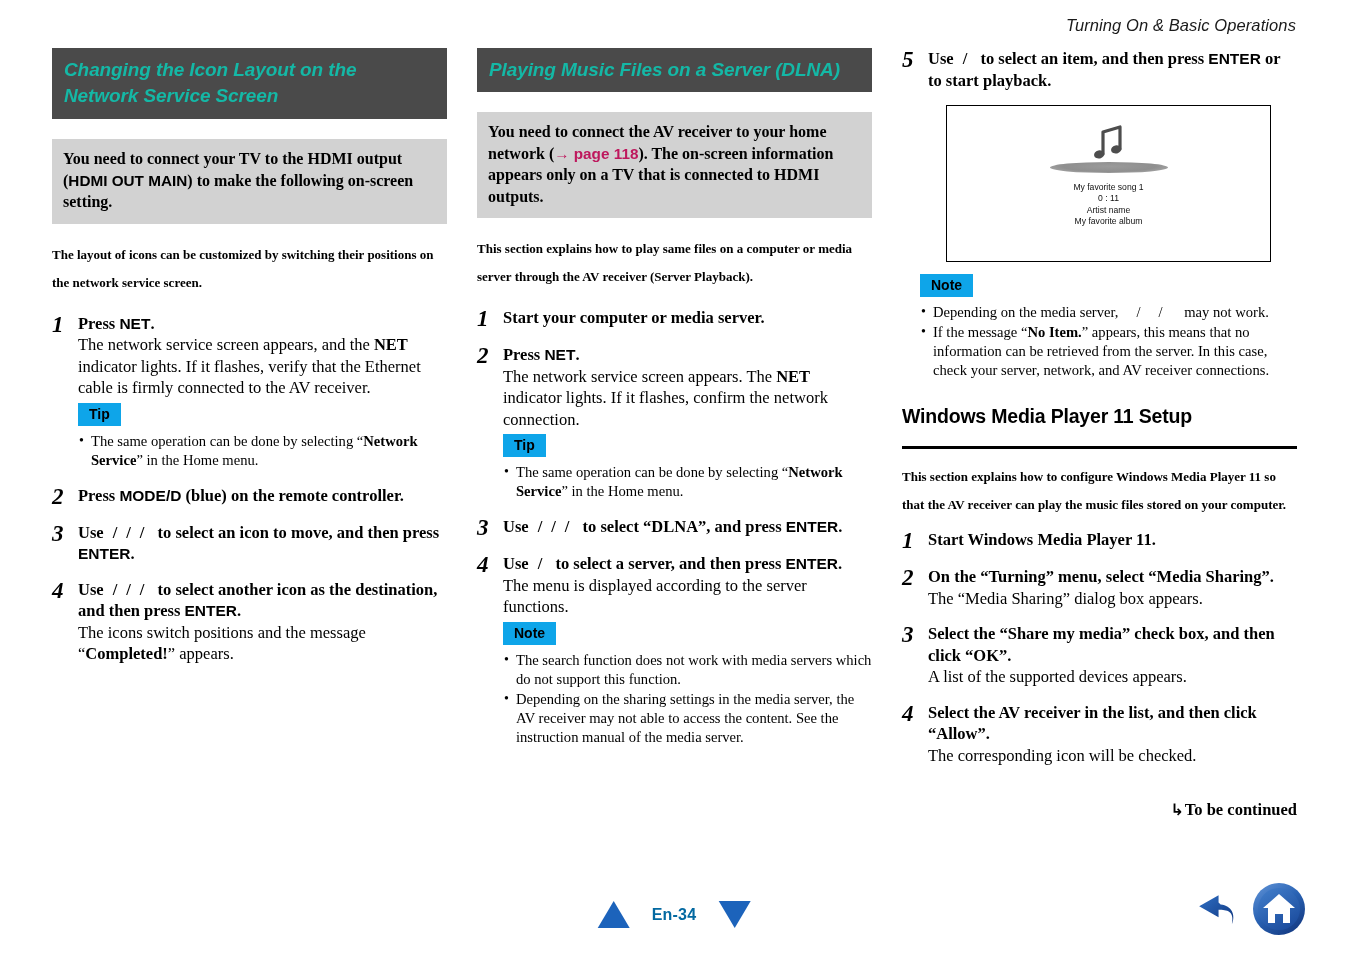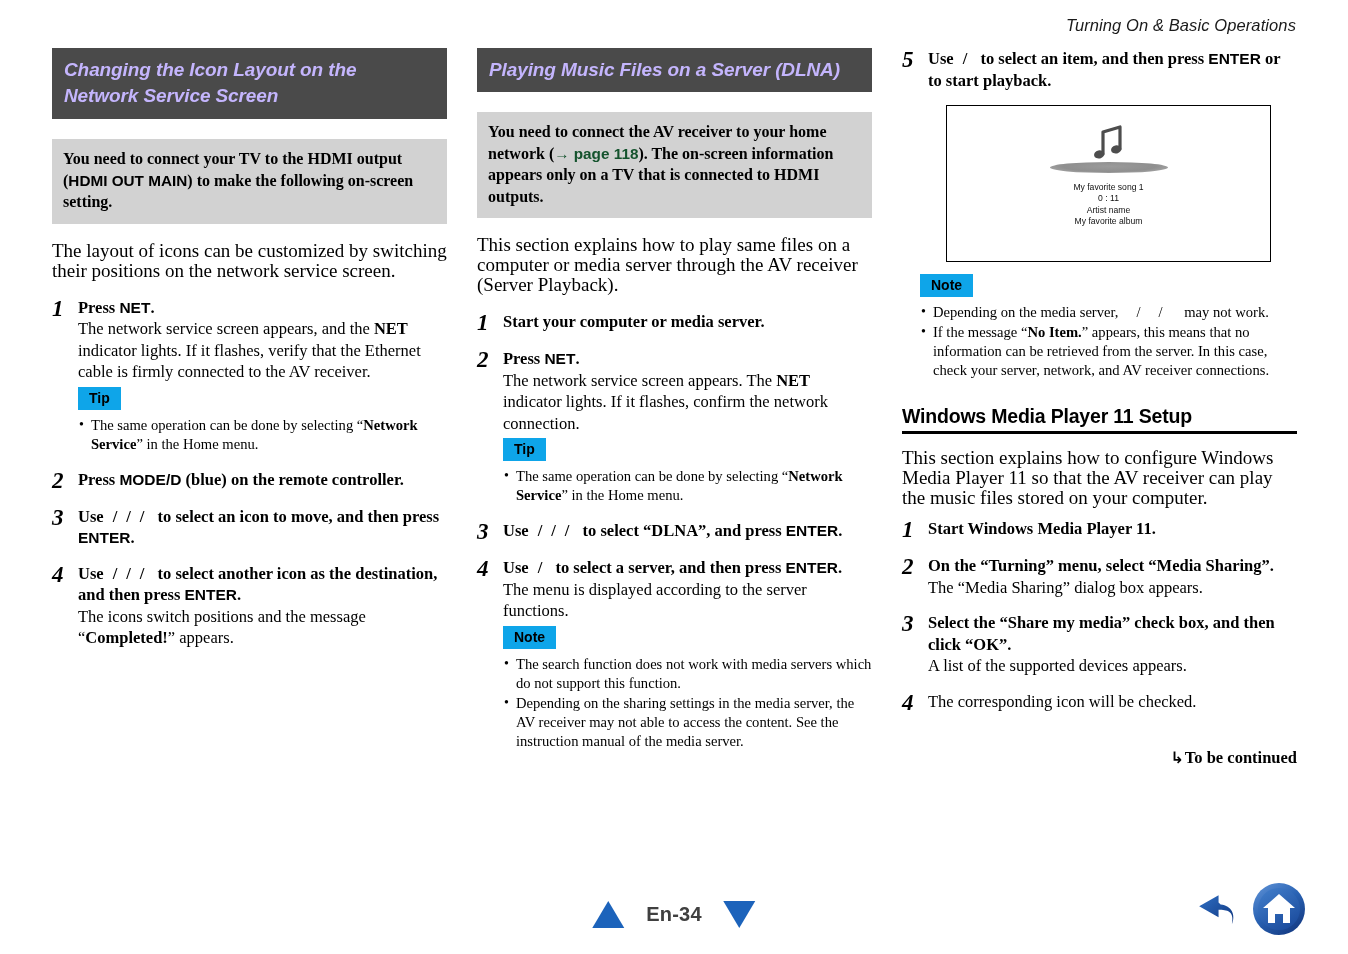--- a/index.html
+++ b/index.html
@@ -39,21 +39,21 @@
     gap: 30px;
   }
   .col {
     width: 395px;
     flex: 0 0 395px;
   }
 
   
   .section-bar {
     background: #4a4a4a;
-    color: #c4b5fd;
+    color: #14b8a6;
     font-family: "Liberation Sans", sans-serif;
     font-style: italic;
     font-weight: bold;
     font-size: 19px;
     line-height: 26px;
     padding: 9px 12px 10px 12px;
     margin-bottom: 20px;
     letter-spacing: -0.1px;
   }
   .section-bar.one-line { padding: 9px 12px 9px 12px; }
@@ -67,31 +67,32 @@
     line-height: 21.5px;
     padding: 9px 11px 11px 11px;
     margin-bottom: 17px;
   }
   .callout .sans {
     font-family: "Liberation Sans", sans-serif;
     font-weight: bold;
     font-size: 15.3px;
   }
   .link {
-    color: #14532d;
+    color: #be185d;
     font-family: "Liberation Sans", sans-serif;
     font-weight: bold;
     font-size: 15.3px;
   }
 
   
   .para {
-    font-size: 19px;
-    line-height: 20px;
+    font-size: 13px;
+    line-height: 28px;
     margin: 0 0 16px 0;
+    font-weight: bold;
   }
   .para.tight { margin-bottom: 10px; }
 
   
   .step {
     display: flex;
     margin-bottom: 14px;
   }
   .step-num {
     flex: 0 0 26px;
@@ -182,21 +183,21 @@
     color: #111111;
   }
 
   
   .subhead {
     font-family: "Liberation Sans", sans-serif;
     font-weight: bold;
     font-size: 19.5px;
     line-height: 24px;
     margin: 24px 0 0 0;
-    padding-bottom: 3px;
+    padding-bottom: 18px;
     letter-spacing: -0.2px;
   }
   .subhead-rule {
     border-bottom: 3px solid #000000;
     margin-bottom: 14px;
   }
 
   
   .to-be-continued {
     text-align: right;
@@ -239,22 +240,22 @@
     border-bottom: 27px solid #1c63bb;
   }
   .tri-down {
     border-left: 16px solid transparent;
     border-right: 16px solid transparent;
     border-top: 27px solid #1c63bb;
   }
   .page-label {
     font-family: "Liberation Sans", sans-serif;
     font-weight: bold;
-    font-size: 20px;
-    color: #404040;
+    font-size: 16px;
+    color: #0369a1;
     letter-spacing: 0.2px;
   }
   .footer-right {
     position: absolute;
     right: 42px;
     bottom: 4px;
     display: flex;
     align-items: center;
     gap: 14px;
   }
@@ -423,20 +424,21 @@
       <div class="step-num">3</div>
       <div class="step-body">
         <div class="step-title">Select the “Share my media” check box, and then click “OK”.</div>
         <div class="step-desc">A list of the supported devices appears.</div>
       </div>
     </div>
 
     <div class="step">
       <div class="step-num">4</div>
       <div class="step-body">
+        <div class="step-title">Select the AV receiver in the list, and then click “Allow”.</div>
         <div class="step-desc">The corresponding icon will be checked.</div>
       </div>
     </div>
 
     <div class="to-be-continued"><span class="tbc-arrow">↳</span><span>To be continued</span></div>
 
   </div>
 </div>
 
 <div class="footer">

